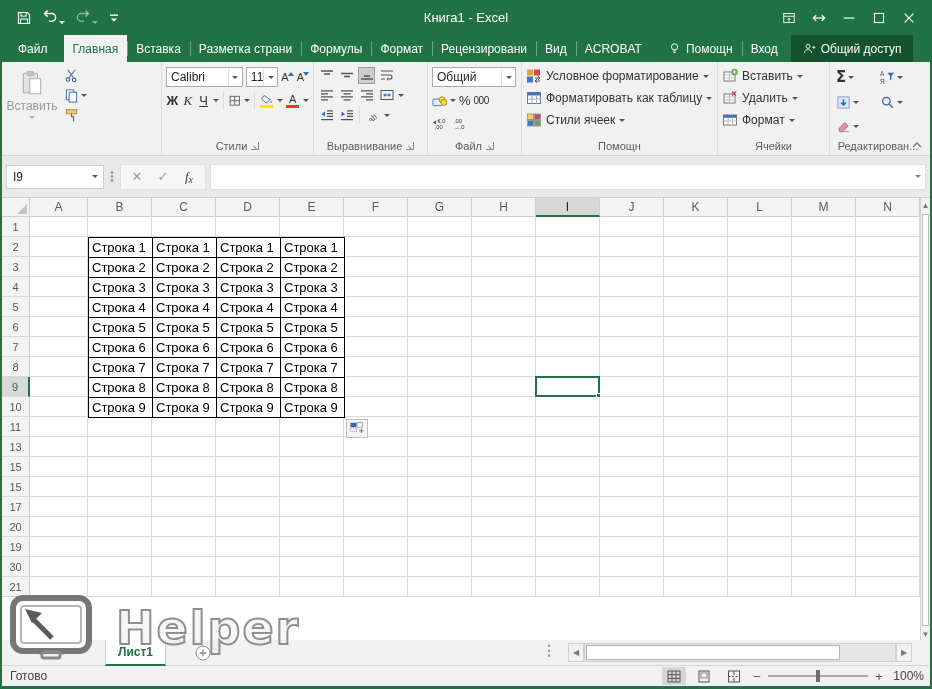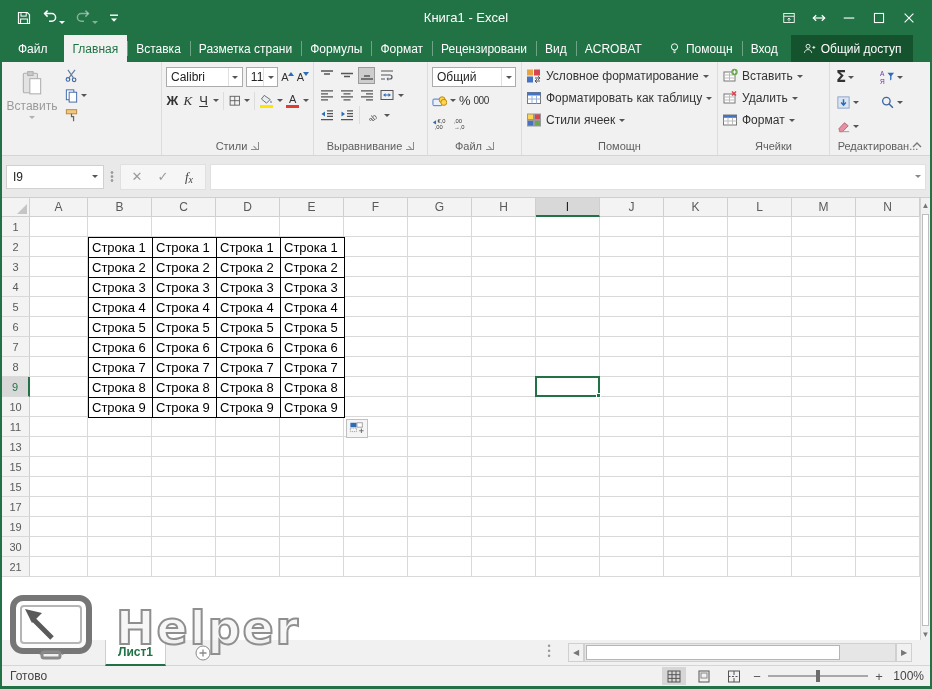--- a/index.html
+++ b/index.html
@@ -942,20 +942,37 @@
         <div class="gcell" style="width: 64px;"></div>
         <div class="gcell" style="width: 64px;"></div>
         <div class="gcell" style="width: 64px;"></div>
         <div class="gcell" style="width: 64px;"></div>
         <div class="gcell" style="width: 64px;"></div>
         <div class="gcell" style="width: 64px;"></div>
         <div class="gcell" style="width: 64px;"></div>
       </div>
       <div class="grow">
         <div class="rowhdr">17</div>
+        <div class="gcell" style="width: 58px;"></div>
+        <div class="gcell" style="width: 64px;"></div>
+        <div class="gcell" style="width: 64px;"></div>
+        <div class="gcell" style="width: 64px;"></div>
+        <div class="gcell" style="width: 64px;"></div>
+        <div class="gcell" style="width: 64px;"></div>
+        <div class="gcell" style="width: 64px;"></div>
+        <div class="gcell" style="width: 64px;"></div>
+        <div class="gcell" style="width: 64px;"></div>
+        <div class="gcell" style="width: 64px;"></div>
+        <div class="gcell" style="width: 64px;"></div>
+        <div class="gcell" style="width: 64px;"></div>
+        <div class="gcell" style="width: 64px;"></div>
+        <div class="gcell" style="width: 64px;"></div>
+      </div>
+      <div class="grow">
+        <div class="rowhdr">20</div>
         <div class="gcell" style="width: 58px;"></div>
         <div class="gcell" style="width: 64px;"></div>
         <div class="gcell" style="width: 64px;"></div>
         <div class="gcell" style="width: 64px;"></div>
         <div class="gcell" style="width: 64px;"></div>
         <div class="gcell" style="width: 64px;"></div>
         <div class="gcell" style="width: 64px;"></div>
         <div class="gcell" style="width: 64px;"></div>
         <div class="gcell" style="width: 64px;"></div>
         <div class="gcell" style="width: 64px;"></div>

